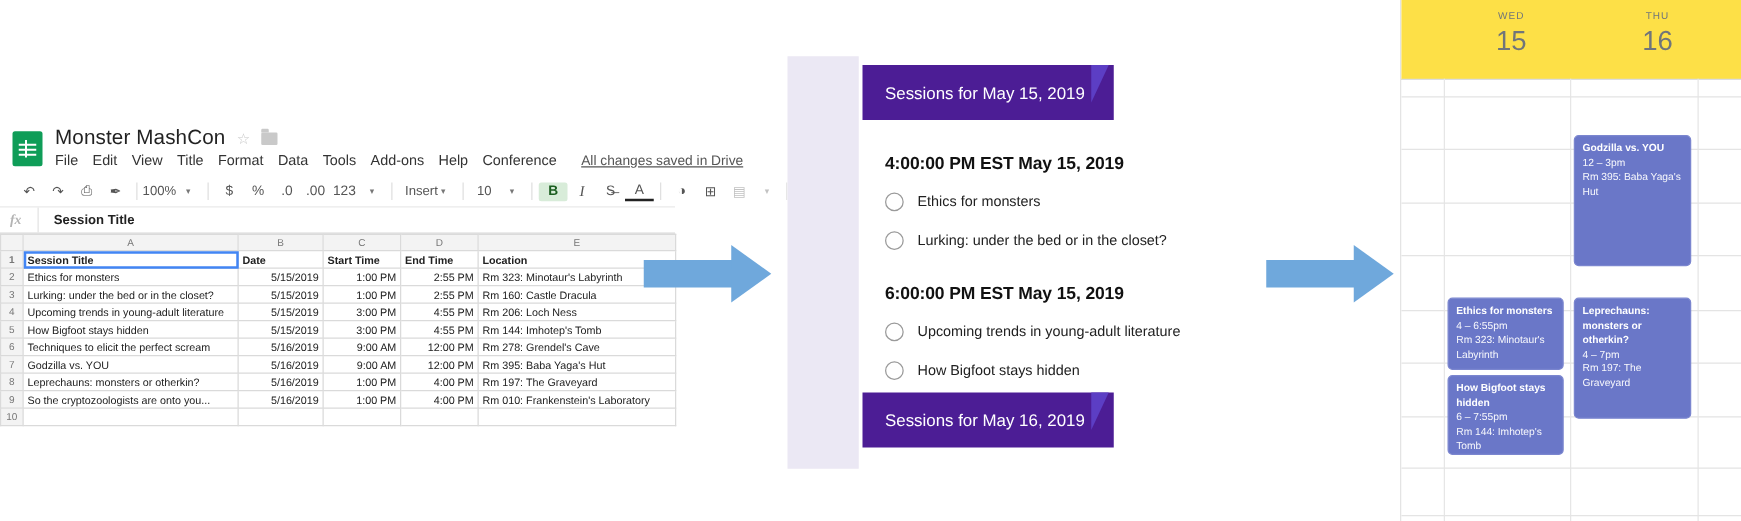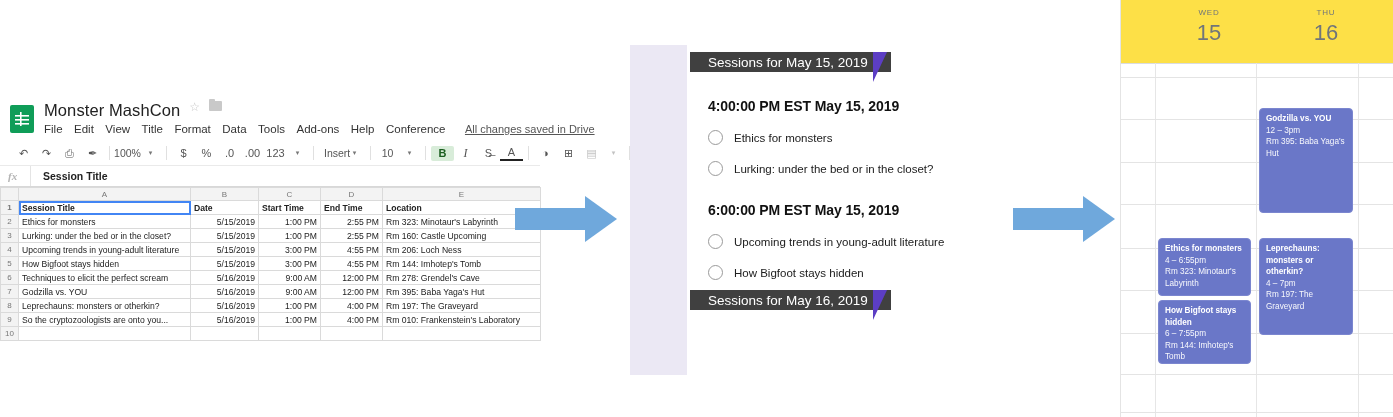--- a/index.html
+++ b/index.html
@@ -16,21 +16,21 @@
   .sheets-head{display:flex;align-items:flex-start;padding:6px 0 0 10px;height:40px;}
   .sheets-logo{width:24px;height:28px;flex:none;margin-top:4px;margin-right:10px;
     background:#0f9d58;border-radius:2px;position:relative;}
   .sheets-logo::after{content:"";position:absolute;left:5px;top:7px;width:14px;height:14px;
     background:
       linear-gradient(#fff,#fff) 0 3px/14px 1.6px no-repeat,
       linear-gradient(#fff,#fff) 0 7px/14px 1.6px no-repeat,
       linear-gradient(#fff,#fff) 0 11px/14px 1.6px no-repeat,
       linear-gradient(#fff,#fff) 5px 0/1.6px 14px no-repeat;}
   .title-block{display:flex;flex-direction:column;}
-  .doc-title-row{display:flex;align-items:flex-start;gap:9px;}
+  .doc-title-row{display:flex;align-items:center;gap:9px;}
   .doc-title{font-size:16.5px;color:#222;letter-spacing:.1px;}
   .star-icon{font-size:12px;color:#c8c8c8;line-height:1;}
   .folder-icon{width:13px;height:10px;background:#c9c9c9;border-radius:1px;position:relative;}
   .folder-icon::before{content:"";position:absolute;left:0;top:-2.5px;width:6px;height:3px;background:#c9c9c9;border-radius:1px 1px 0 0;}
 
   .menubar{display:flex;align-items:center;gap:11.5px;margin-top:3px;font-size:11.5px;color:#333;}
   .menubar span{cursor:default;white-space:nowrap;}
   .saved-link{color:#555;text-decoration:underline;margin-left:8px;font-size:11px;}
 
   .toolbar{display:flex;align-items:center;height:24px;padding-left:12px;gap:0;
@@ -65,21 +65,21 @@
   .arrow{position:absolute;}
   .arrow-body{position:absolute;left:0;top:12px;width:72px;height:22px;background:#6fa8dc;}
   .arrow-head{position:absolute;left:70px;top:0;width:0;height:0;
     border-top:23px solid transparent;border-bottom:23px solid transparent;border-left:32px solid #6fa8dc;}
 
   
   #agenda-panel{position:absolute;left:630px;top:45px;width:290px;height:330px;background:#fff;}
   .agenda-rail{position:absolute;left:0;top:0;width:57px;height:330px;background:#ebe8f4;}
   .agenda-body{position:absolute;left:60px;top:0;width:230px;height:330px;background:#fff;}
 
-  .banner{position:relative;height:20px;background:#404040;display:flex;align-items:center;
+  .banner{position:relative;height:44px;background:#4c1d95;display:flex;align-items:center;
     padding-left:18px;color:#fff;font-size:13.5px;width:183px;}
   .banner::after{content:"";position:absolute;left:183px;top:0;width:0;height:0;
     border-top:30px solid #5c3ec4;border-right:14px solid transparent;}
   .banner-1{margin-top:7px;}
   .banner-2{margin-top:10px;}
 
   .slot-time{font-size:14px;font-weight:bold;color:#111;margin:26px 0 0 18px;letter-spacing:-.1px;}
   .session-row{display:flex;align-items:center;gap:11px;margin:16px 0 0 18px;}
   .radio{width:13px;height:13px;border:1.3px solid #9a9a9a;border-radius:50%;flex:none;}
   .session-label{font-size:11.5px;color:#202020;white-space:nowrap;}
@@ -207,21 +207,21 @@
         <td class="r">1:00 PM</td>
         <td class="r">2:55 PM</td>
         <td>Rm 323: Minotaur's Labyrinth</td>
       </tr>
       <tr>
         <td class="rowhdr">3</td>
         <td>Lurking: under the bed or in the closet?</td>
         <td class="r">5/15/2019</td>
         <td class="r">1:00 PM</td>
         <td class="r">2:55 PM</td>
-        <td>Rm 160: Castle Upcoming</td>
+        <td>Rm 160: Castle Dracula</td>
       </tr>
       <tr>
         <td class="rowhdr">4</td>
         <td>Upcoming trends in young-adult literature</td>
         <td class="r">5/15/2019</td>
         <td class="r">3:00 PM</td>
         <td class="r">4:55 PM</td>
         <td>Rm 206: Loch Ness</td>
       </tr>
       <tr>

